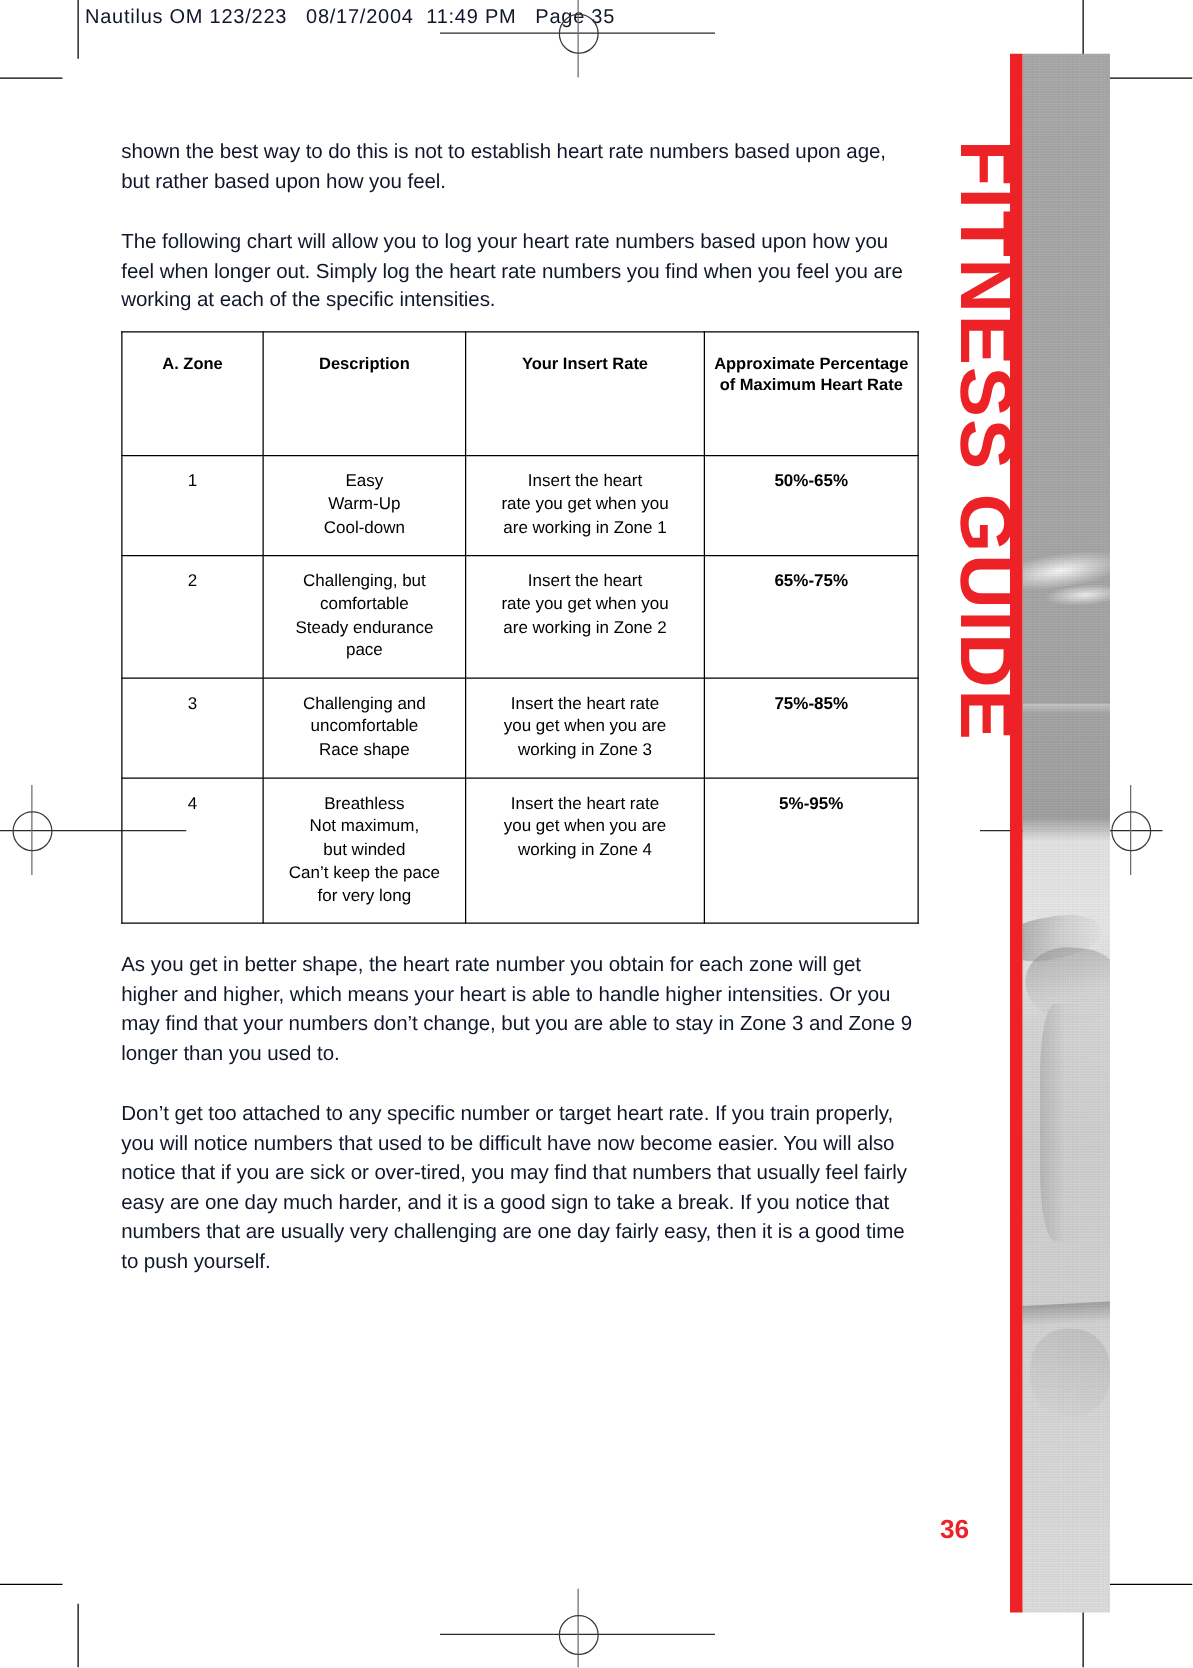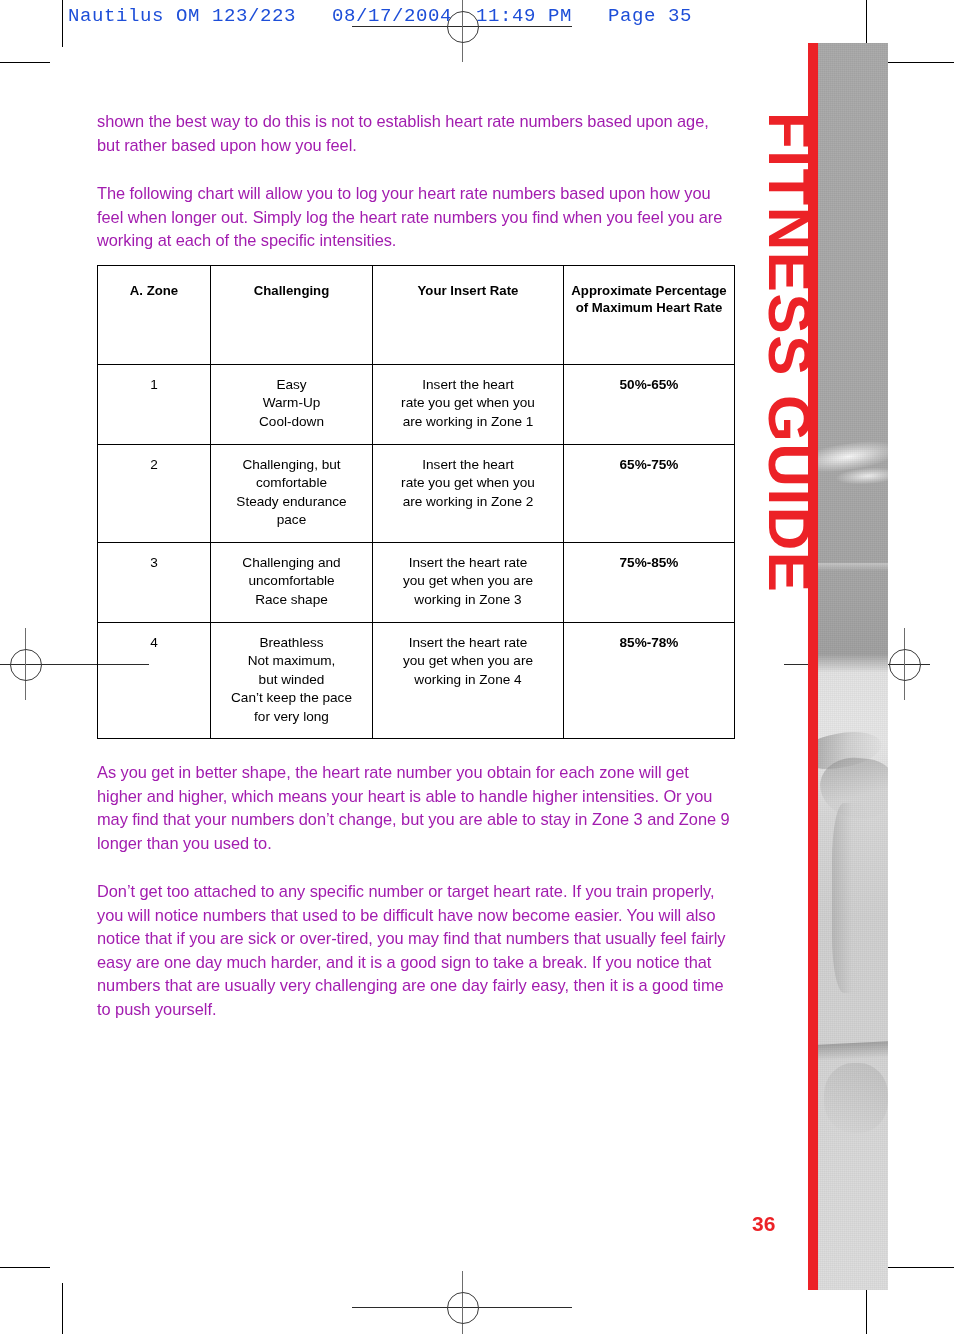--- a/index.html
+++ b/index.html
@@ -14,25 +14,25 @@
     overflow: hidden;
     font-family: "Liberation Sans", sans-serif;
     color: #000000;
   }
 
   
   .print-header {
     position: absolute;
     left: 68px;
     top: 5px;
-    font-family: Liberation Mono, monospace;
-    font-size: 19px;
+    font-family: Liberation Sans, sans-serif;
+    font-size: 16px;
     letter-spacing: 0.6px;
     white-space: pre;
-    color: #1d4ed8;
+    color: #0f172a;
   }
 
   
   .crop {
     position: absolute;
     background: #000;
   }
   .crop.v { width: 1px; }
   .crop.h { height: 1px; }
 
@@ -69,21 +69,21 @@
   .content {
     position: absolute;
     left: 97px;
     top: 110px;
     width: 637px;
   }
   p.body-text {
     margin: 0 0 25px 0;
     font-size: 16.4px;
     line-height: 23.5px;
-    color: #a21caf;
+    color: #0f172a;
     letter-spacing: -0.05px;
   }
   p.body-text.tight { margin-bottom: 0; }
 
   
   table.zone-table {
     border-collapse: collapse;
     width: 637px;
     margin: 12px 0 22px 0;
     table-layout: fixed;
@@ -305,21 +305,21 @@
   <table class="zone-table">
     <colgroup>
       <col class="c-zone">
         <col class="c-desc">
         <col class="c-hr">
         <col class="c-pct">
     </colgroup>
     <thead>
       <tr>
         <th class="zone-col" style="white-space: pre-line;">A. Zone</th>
-        <th class="desc-col" style="white-space: pre-line;">Challenging</th>
+        <th class="desc-col" style="white-space: pre-line;">Description</th>
         <th class="hr-col" style="white-space: pre-line;">Your Insert Rate</th>
         <th class="pct-col" style="white-space: pre-line;">Approximate Percentage of Maximum Heart Rate</th>
       </tr>
     </thead>
     <tbody>
       <tr class="r1">
         <td class="col-zone" style="white-space: pre-line;">1</td>
         <td class="col-desc" style="white-space: pre-line;">Easy
 Warm-Up
 Cool-down</td>
@@ -352,21 +352,21 @@
       <tr class="r4">
         <td class="col-zone" style="white-space: pre-line;">4</td>
         <td class="col-desc" style="white-space: pre-line;">Breathless
 Not maximum,
 but winded
 Can’t keep the pace
 for very long</td>
         <td class="col-hr" style="white-space: pre-line;">Insert the heart rate
 you get when you are
 working in Zone 4</td>
-        <td class="col-pct" style="white-space: pre-line;">85%-78%</td>
+        <td class="col-pct" style="white-space: pre-line;">5%-95%</td>
       </tr>
     </tbody>
   </table>
 
   <p class="body-text">As you get in better shape, the heart rate number you obtain for each zone will get higher and higher, which means your heart is able to handle higher intensities. Or you may find that your numbers don’t change, but you are able to stay in Zone 3 and Zone 9 longer than you used to.</p>
   <p class="body-text">Don’t get too attached to any specific number or target heart rate. If you train properly, you will notice numbers that used to be difficult have now become easier. You will also notice that if you are sick or over-tired, you may find that numbers that usually feel fairly easy are one day much harder, and it is a good sign to take a break. If you notice that numbers that are usually very challenging are one day fairly easy, then it is a good time to push yourself.</p>
 
 </div>
 
 </body></html>

